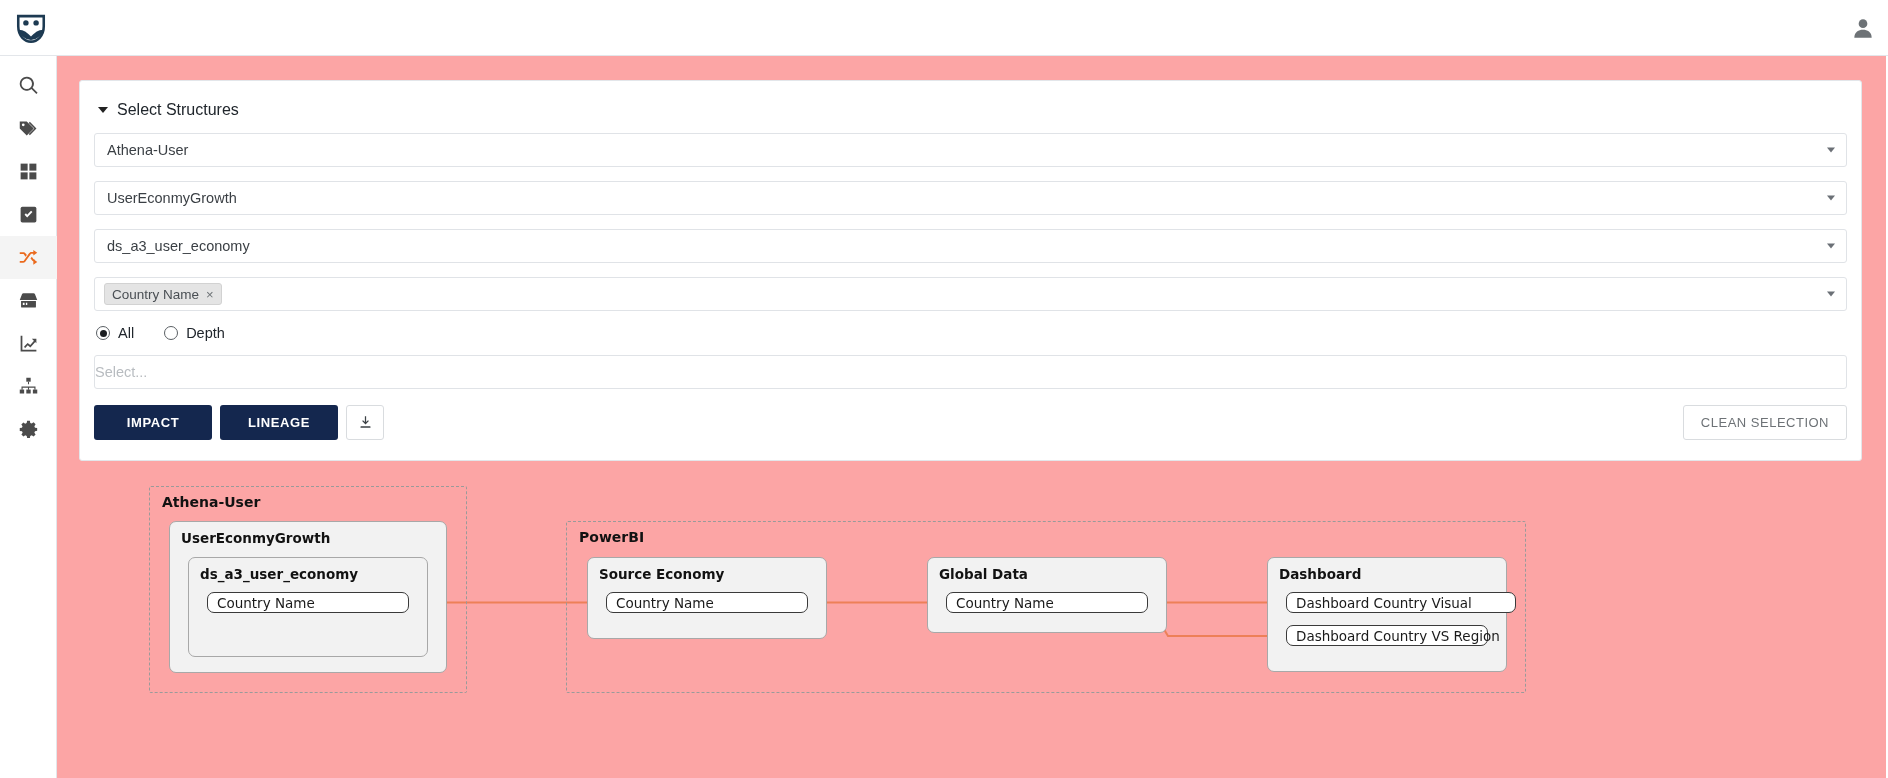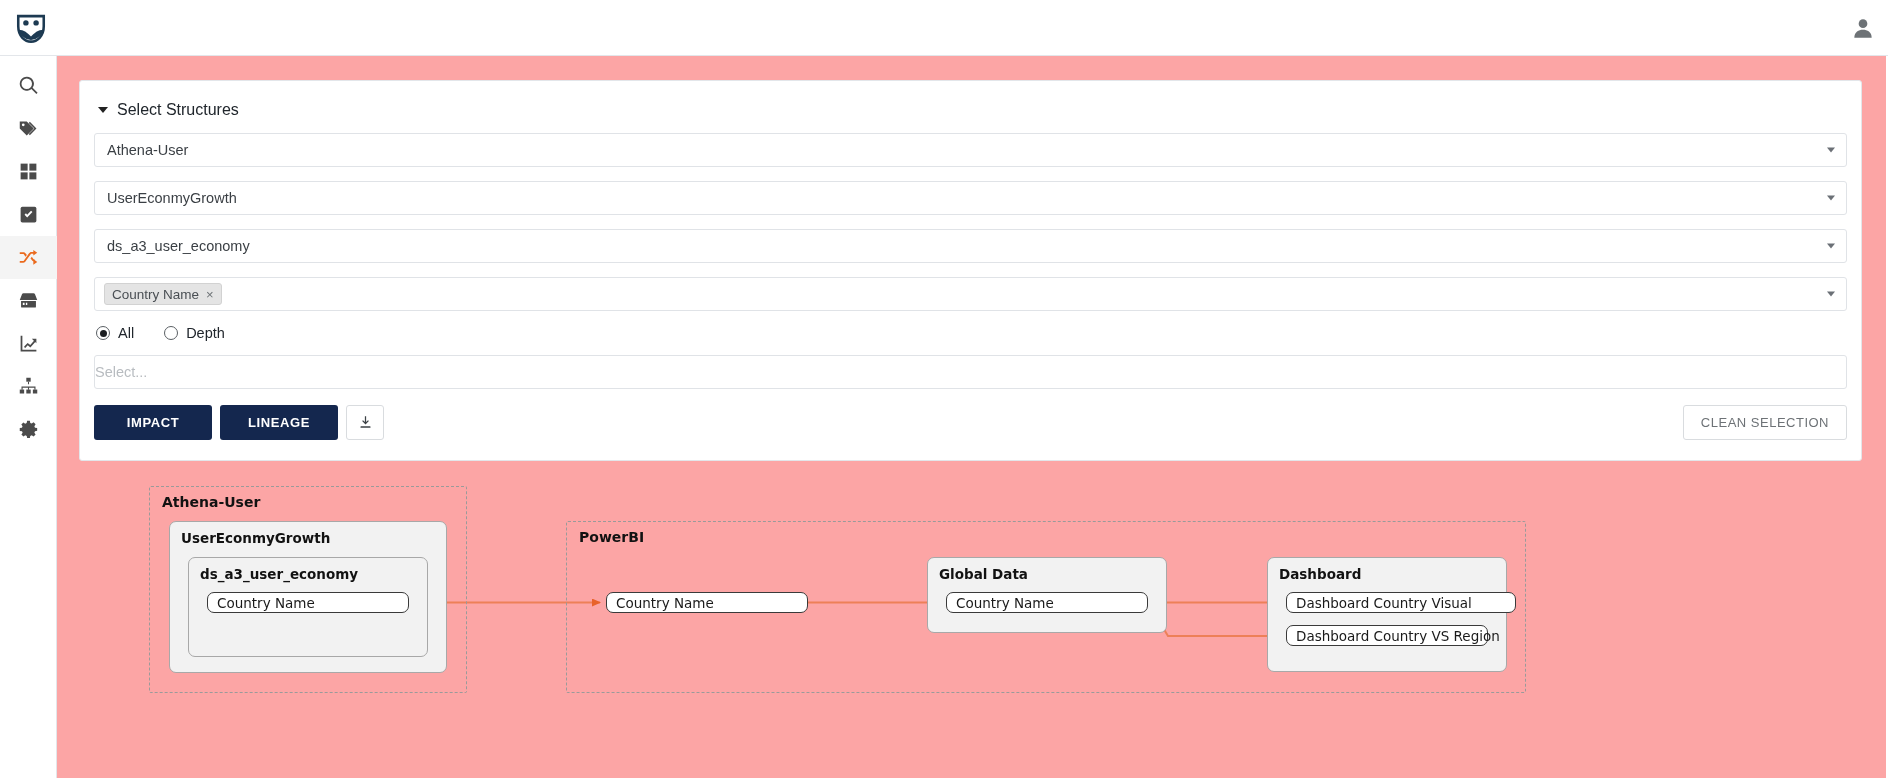--- a/index.html
+++ b/index.html
@@ -404,20 +404,23 @@
     <div class="grp" style="left:511px; top:35px; width:960px; height:172px;">
       <span class="grp-label">PowerBI</span>
     </div>
 
     <div class="card" style="left:114px; top:35px; width:278px; height:152px;">
       <span class="card-label">UserEconmyGrowth</span>
     </div>
     <div class="card" style="left:133px; top:71px; width:240px; height:100px;">
       <span class="card-label">ds_a3_user_economy</span>
     </div>
+    <div class="card" style="left:532px; top:71px; width:240px; height:82px;">
+      <span class="card-label">Source Economy</span>
+    </div>
     <div class="card" style="left:872px; top:71px; width:240px; height:76px;">
       <span class="card-label">Global Data</span>
     </div>
     <div class="card" style="left:1212px; top:71px; width:240px; height:115px;">
       <span class="card-label">Dashboard</span>
     </div>
 
     <div class="field" style="left:152px; top:106px; width:202px;">Country Name</div>
     <div class="field" style="left:551px; top:106px; width:202px;">Country Name</div>
     <div class="field" style="left:891px; top:106px; width:202px;">Country Name</div>

